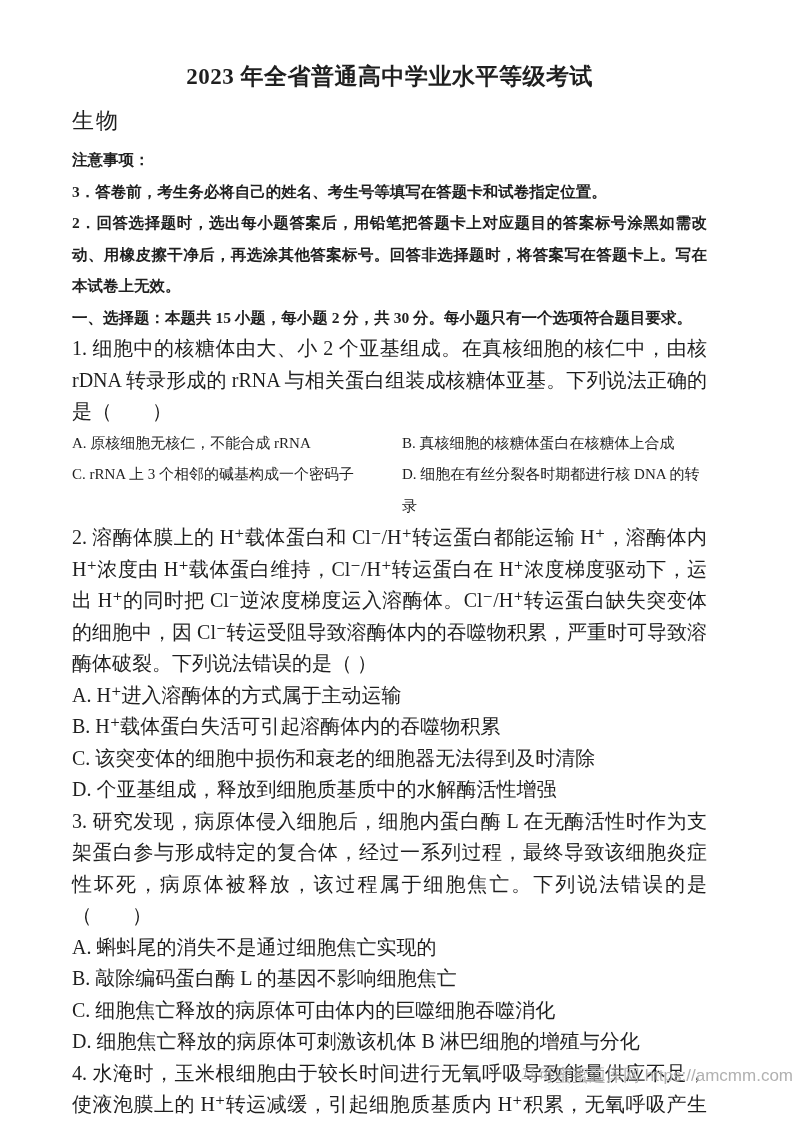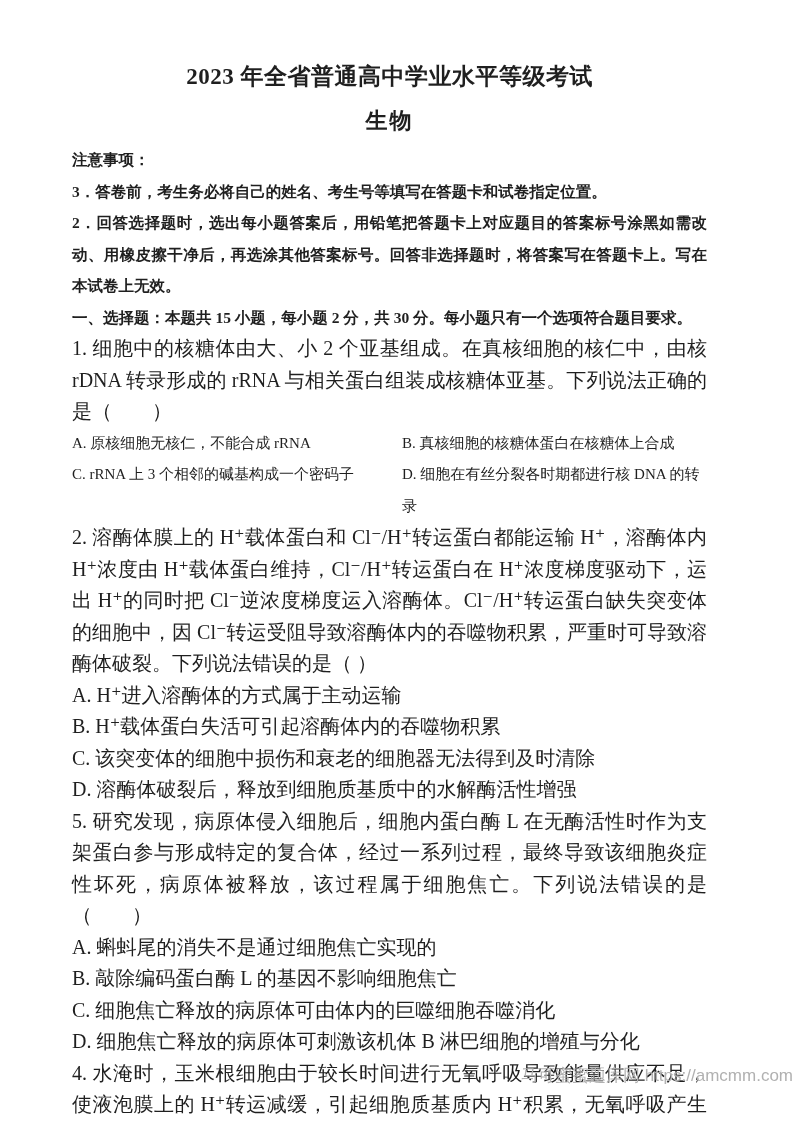--- a/index.html
+++ b/index.html
@@ -26,22 +26,21 @@
     margin: 0;
     font-size: 23px;
     font-weight: bold;
     text-align: center;
     line-height: 30px;
     letter-spacing: 0.5px;
   }
   .subject {
     margin: 14px 0 0 0;
     font-size: 22px;
-    font-weight: bold;
-    text-align: center;
+    font-weight: normal;
     line-height: 30px;
     letter-spacing: 2px;
   }
   .notices { margin-top: 8px; }
   p.line {
     margin: 0;
     font-size: 20px;
     line-height: 31.5px;
     text-align: justify;
     text-justify: inter-ideograph;
@@ -100,25 +99,25 @@
       <span class="col-left">C. rRNA 上 3 个相邻的碱基构成一个密码子</span>
       <span class="col-right">D. 细胞在有丝分裂各时期都进行核 DNA 的转录</span>
     </div>
   </div>
 
   <div class="question">
     <p class="line">2. 溶酶体膜上的 H⁺载体蛋白和 Cl⁻/H⁺转运蛋白都能运输 H⁺，溶酶体内 H⁺浓度由 H⁺载体蛋白维持，Cl⁻/H⁺转运蛋白在 H⁺浓度梯度驱动下，运出 H⁺的同时把 Cl⁻逆浓度梯度运入溶酶体。Cl⁻/H⁺转运蛋白缺失突变体的细胞中，因 Cl⁻转运受阻导致溶酶体内的吞噬物积累，严重时可导致溶酶体破裂。下列说法错误的是（ ）</p>
     <p class="line">A. H⁺进入溶酶体的方式属于主动运输</p>
     <p class="line">B. H⁺载体蛋白失活可引起溶酶体内的吞噬物积累</p>
     <p class="line">C. 该突变体的细胞中损伤和衰老的细胞器无法得到及时清除</p>
-    <p class="line">D. 溶酶体破裂后，释放到细胞质基质中的水解酶活性增强</p>
+    <p class="line">D. 个亚基组成，释放到细胞质基质中的水解酶活性增强</p>
   </div>
 
   <div class="question">
-    <p class="line">5. 研究发现，病原体侵入细胞后，细胞内蛋白酶 L 在无酶活性时作为支架蛋白参与形成特定的复合体，经过一系列过程，最终导致该细胞炎症性坏死，病原体被释放，该过程属于细胞焦亡。下列说法错误的是（　　）</p>
+    <p class="line">3. 研究发现，病原体侵入细胞后，细胞内蛋白酶 L 在无酶活性时作为支架蛋白参与形成特定的复合体，经过一系列过程，最终导致该细胞炎症性坏死，病原体被释放，该过程属于细胞焦亡。下列说法错误的是（　　）</p>
     <p class="line">A. 蝌蚪尾的消失不是通过细胞焦亡实现的</p>
     <p class="line">B. 敲除编码蛋白酶 L 的基因不影响细胞焦亡</p>
     <p class="line">C. 细胞焦亡释放的病原体可由体内的巨噬细胞吞噬消化</p>
     <p class="line">D. 细胞焦亡释放的病原体可刺激该机体 B 淋巴细胞的增殖与分化</p>
   </div>
 
   <div class="question">
     <p class="line">4. 水淹时，玉米根细胞由于较长时间进行无氧呼吸导致能量供应不足，使液泡膜上的 H⁺转运减缓，引起细胞质基质内 H⁺积累，无氧呼吸产生的乳酸也使细胞质基质 pH 降低。pH 降低至一定程度会引起细胞酸中毒。细胞可通过将无氧呼吸过程中的丙酮酸产乳酸途径转换为丙酮酸产酒精途径，延缓细胞酸中毒。下列说法正确的是（　　）</p>
   </div>
 

